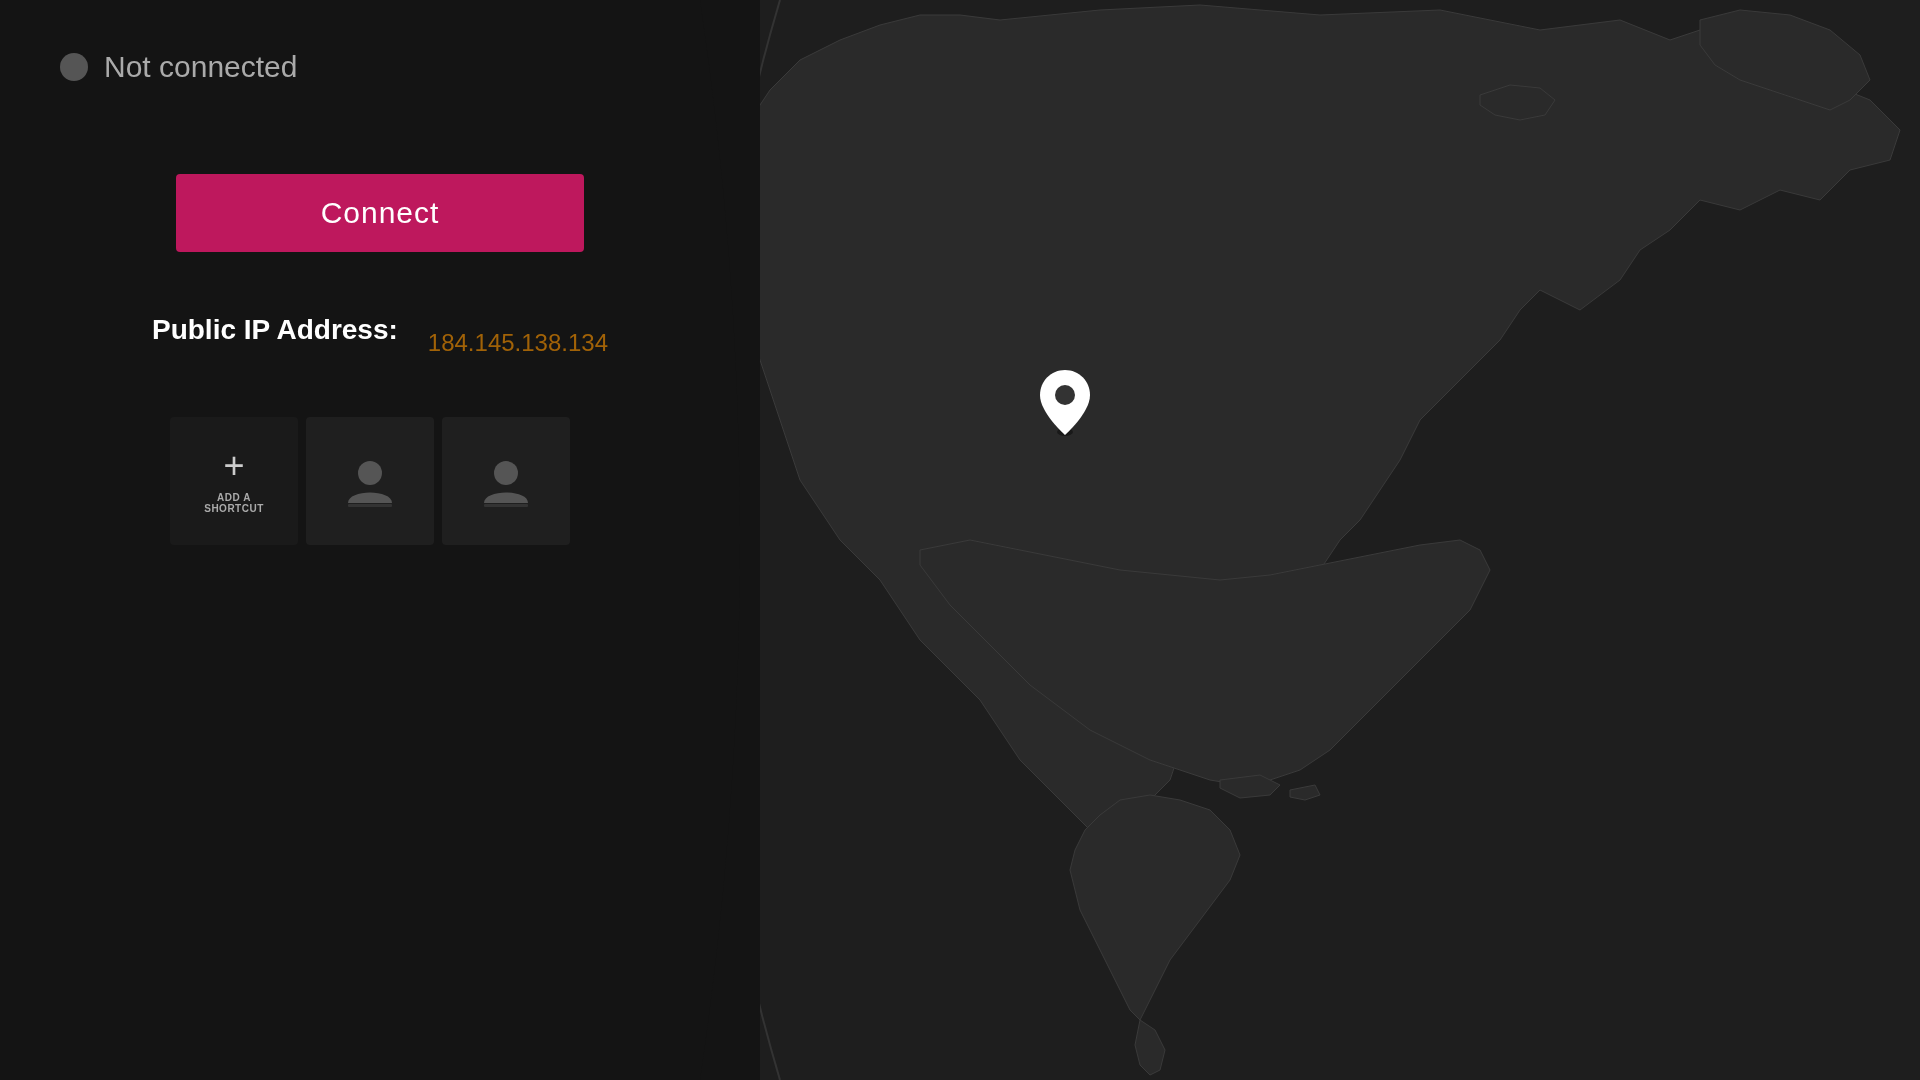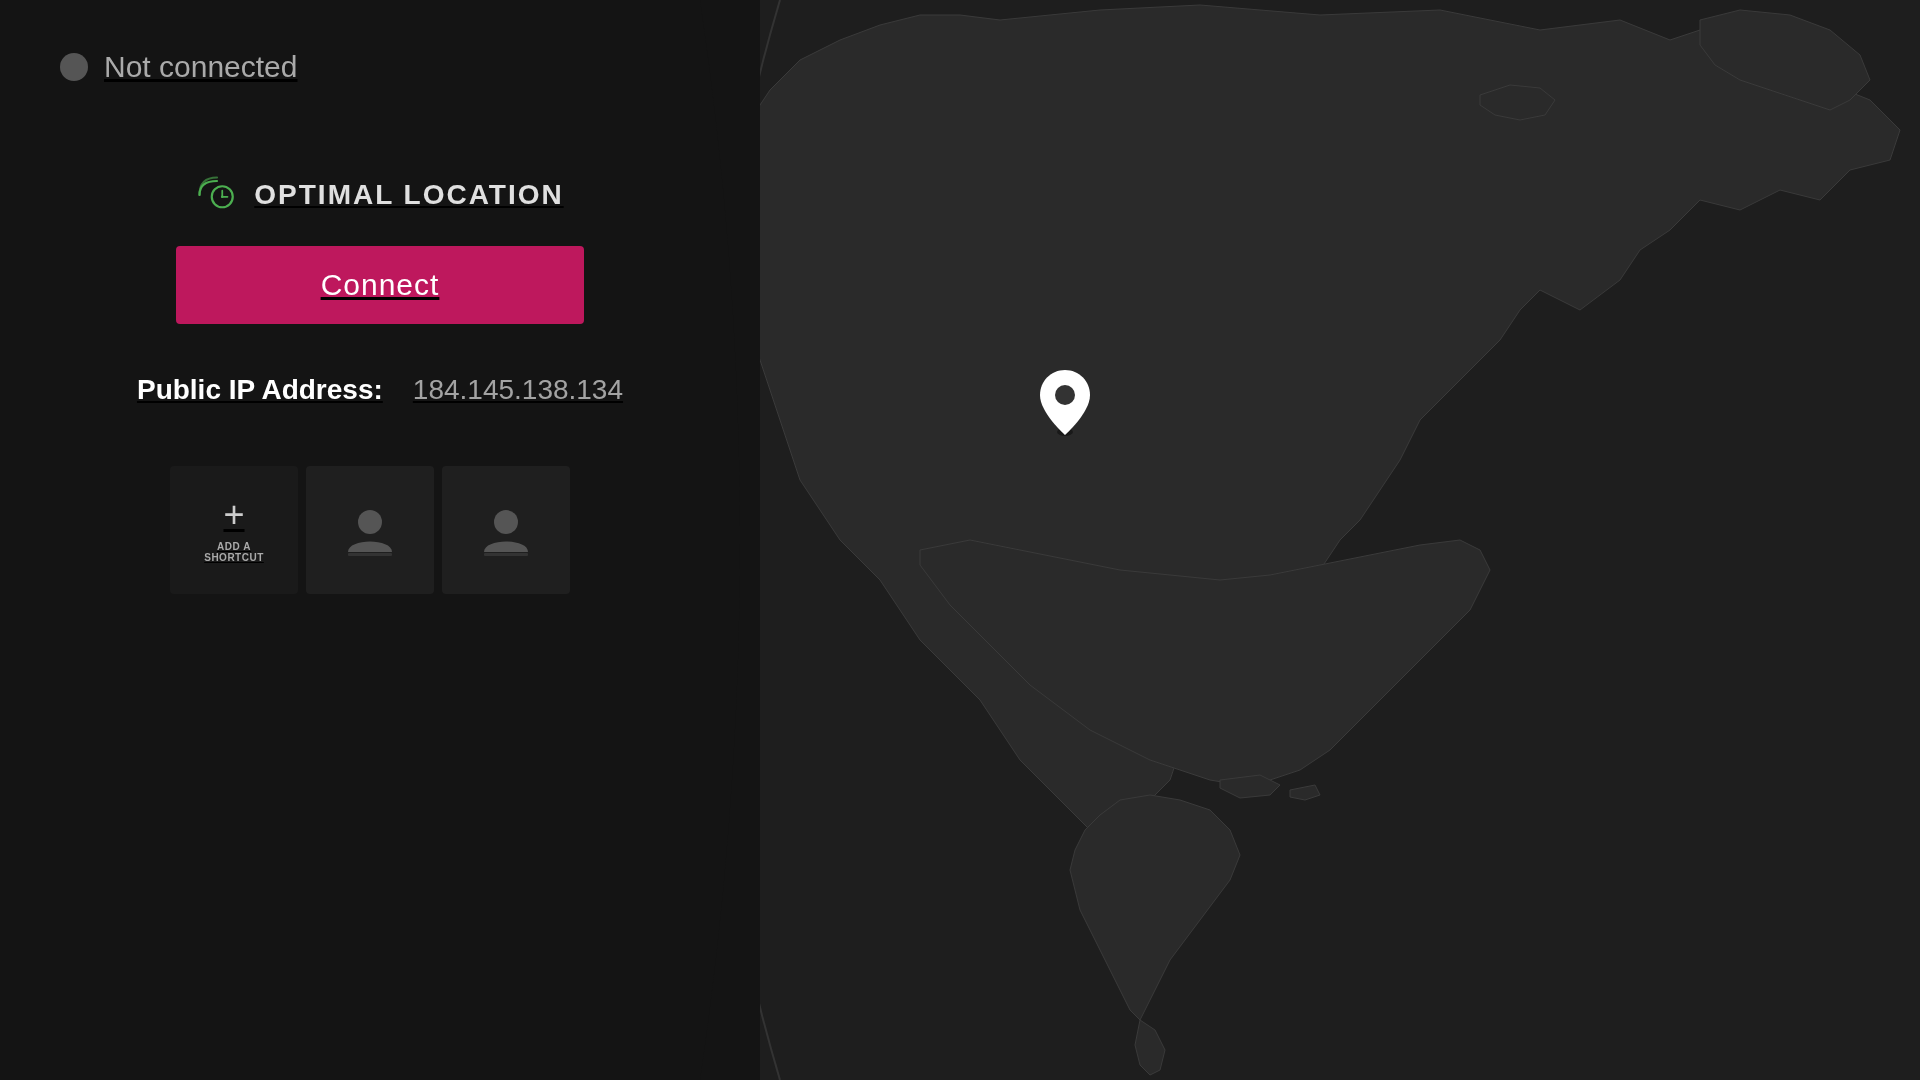--- a/index.html
+++ b/index.html
@@ -17,21 +17,20 @@
     .left-panel {
       position: absolute;
       left: 0;
       top: 0;
       width: 760px;
       height: 1080px;
       background: #141414;
       z-index: 2;
       display: flex;
       flex-direction: column;
-      text-decoration: underline;
     }
 
     
     .status-bar {
       display: flex;
       align-items: center;
       padding: 50px 60px 30px 60px;
       gap: 16px;
     }
 
@@ -112,22 +111,23 @@
       justify-content: center;
     }
 
     .ip-label {
       color: #fff;
       font-size: 28px;
       font-weight: 700;
     }
 
     .ip-value {
-      color: #a3a3a3;
-      font-size: 28px;
+      color: #a16207;
+      font-size: 24px;
+      margin-top: 27px;
     }
 
     .shortcut-tile {
       width: 128px;
       height: 128px;
       background: #1f1f1f;
       border-radius: 4px;
       display: flex;
       flex-direction: column;
       align-items: center;
@@ -250,37 +250,20 @@
 
 <div class="left-panel">
 
   <div class="status-bar">
     <div class="status-dot"></div>
     <span class="status-text">Not connected</span>
   </div>
 
   <div class="main-content">
 
-    <div class="location-row">
-
-      <div class="location-icon">
-        <svg class="location-icon-svg" viewBox="0 0 48 48" fill="none" xmlns="http://www.w3.org/2000/svg">
-
-          <path d="M4 24 Q4 8 24 8" stroke="#4caf50" stroke-width="2.5" fill="none" stroke-linecap="round"></path>
-          <path d="M4 24 Q4 4 24 4" stroke="#4caf50" stroke-width="2.5" fill="none" stroke-linecap="round" opacity="0.6"></path>
-
-          <circle cx="30" cy="26" r="12" stroke="#4caf50" stroke-width="2.5" fill="none"></circle>
-
-          <line x1="30" y1="26" x2="30" y2="19" stroke="#4caf50" stroke-width="2" stroke-linecap="round"></line>
-          <line x1="30" y1="26" x2="36" y2="26" stroke="#4caf50" stroke-width="2" stroke-linecap="round"></line>
-          <circle cx="30" cy="26" r="1.5" fill="#4caf50"></circle>
-        </svg>
-      </div>
-      <span class="location-label">OPTIMAL LOCATION</span>
-    </div>
 
     <button class="connect-button">Connect</button>
 
     <div class="ip-row">
       <span class="ip-label">Public IP Address:</span>
       <span class="ip-value">184.145.138.134</span>
     </div>
 
     <div class="shortcuts-wrapper">
 

